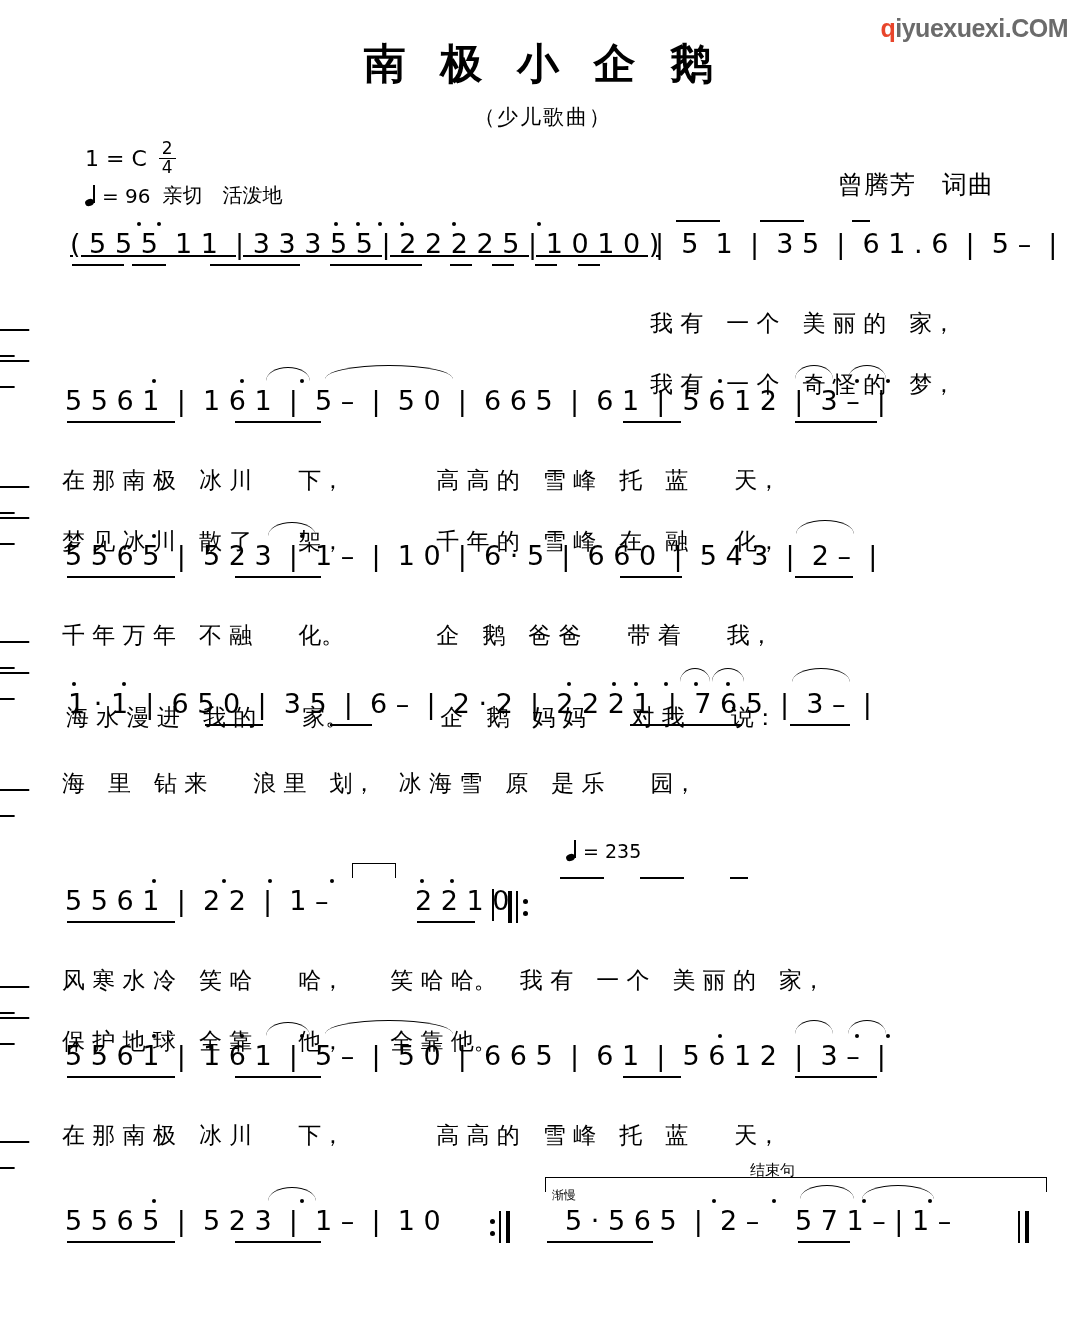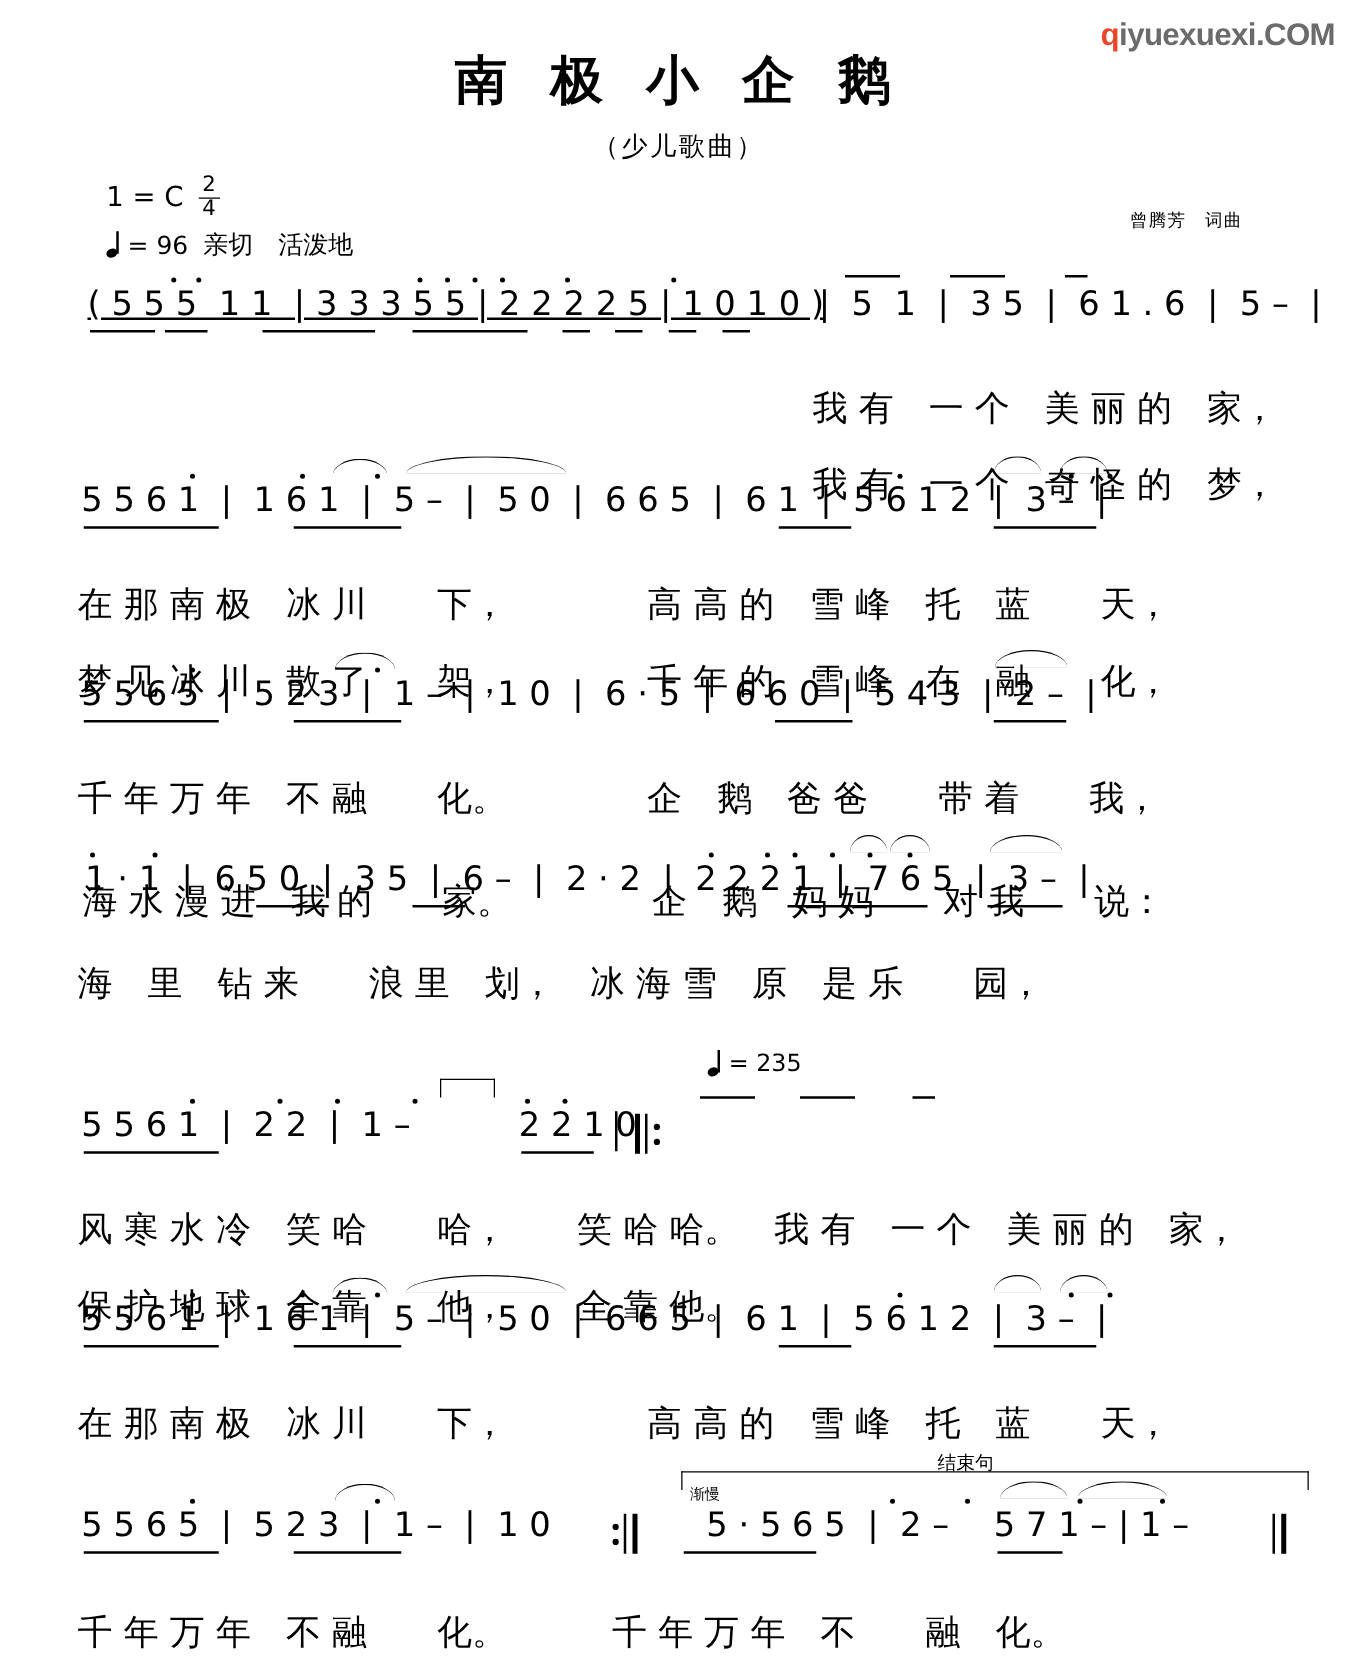--- a/index.html
+++ b/index.html
@@ -116,43 +116,44 @@
     bottom: 4px;
     width: 1.8px;
     height: 18px;
     background: #000;
   }
   .composer {
     position: absolute;
     top: 168px;
     right: 92px;
     font-family: "DejaVu Sans", sans-serif;
-    font-size: 14px;
+    font-size: 25px;
     letter-spacing: 1px;
     text-align: center;
   }
   
   .system {
     position: absolute;
     left: 0;
     width: 1086px;
   }
   .staffline {
     position: relative;
     height: 52px;
     font-family: "DejaVu Sans", sans-serif;
     font-size: 27px;
     white-space: pre;
   }
   .lyricline {
     position: relative;
     font-family: "DejaVu Sans", sans-serif;
-    font-size: 28px;
+    font-size: 23px;
     white-space: pre;
     height: 31px;
+    text-decoration: underline;
   }
   .abs {
     position: absolute;
   }
   
   .beam1 {
     position: absolute;
     height: 1.8px;
     background: #000;
   }
@@ -436,16 +437,13 @@
       <span class="rdot" style="left:0;top:8px;"></span>
       <span class="rdot" style="left:0;top:20px;"></span>
       <span class="thin" style="left:9px;top:0;"></span>
       <span class="thick" style="left:16px;top:0;"></span>
     </div>
     <div class="repeat-box" style="left:1018px;top:6px;">
       <span class="thin" style="left:0;top:0;"></span>
       <span class="thick" style="left:7px;top:0;"></span>
     </div>
   </div>
-  <div class="lyricline">
-    <span class="abs" style="left:62px;top:30px;">千 年 万 年　不 融　　化。　　　千 年 万 年　不　　融　化。</span>
-  </div>
 </div>
 
 </body></html>

